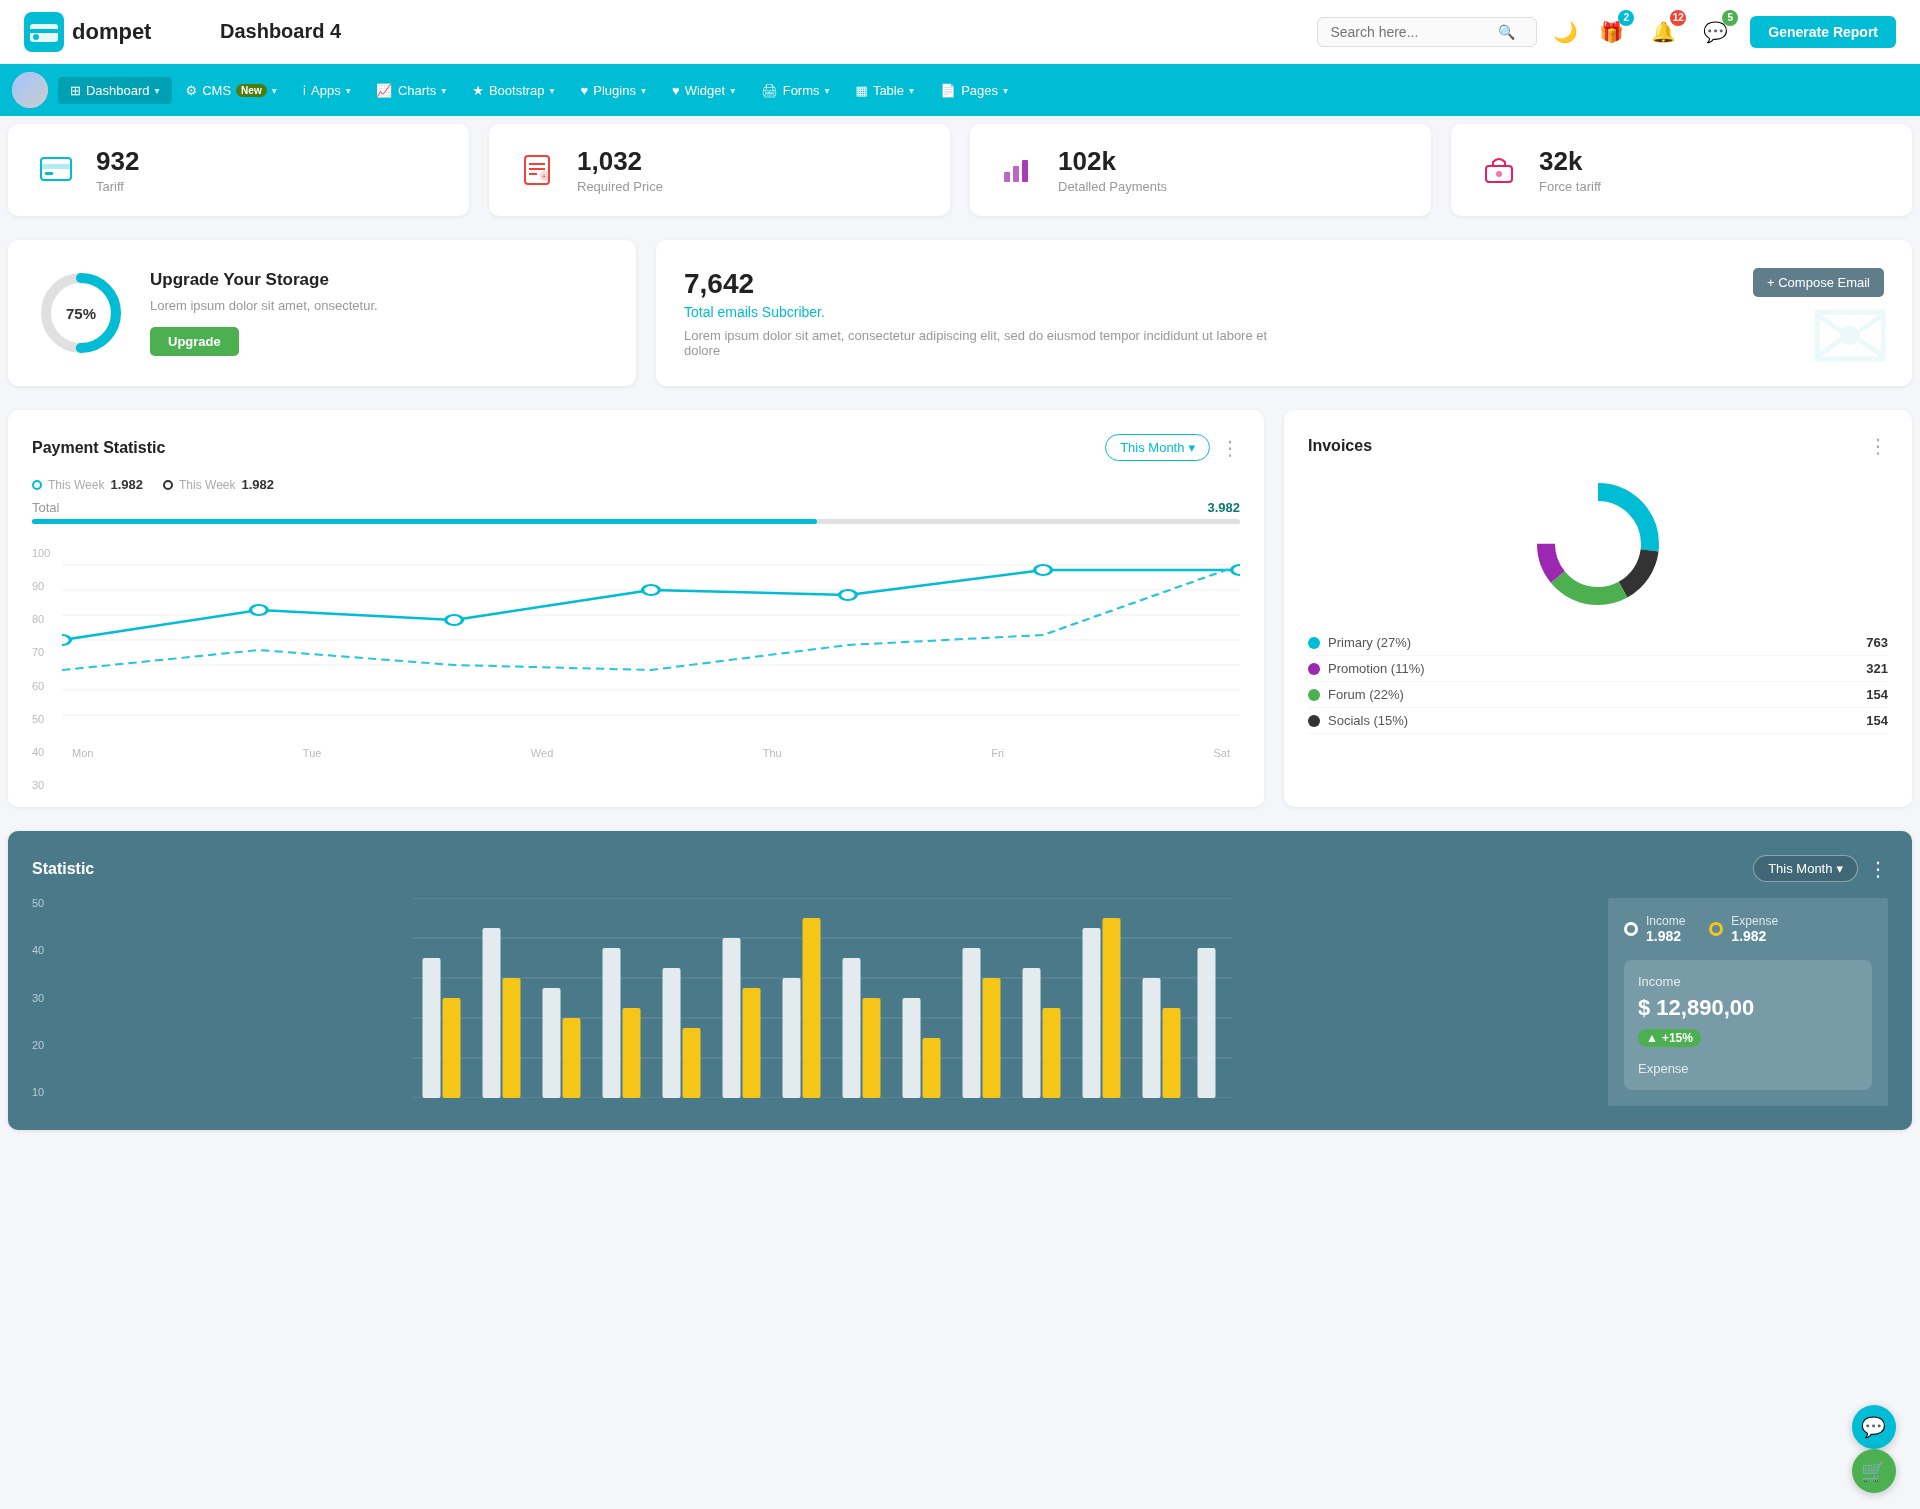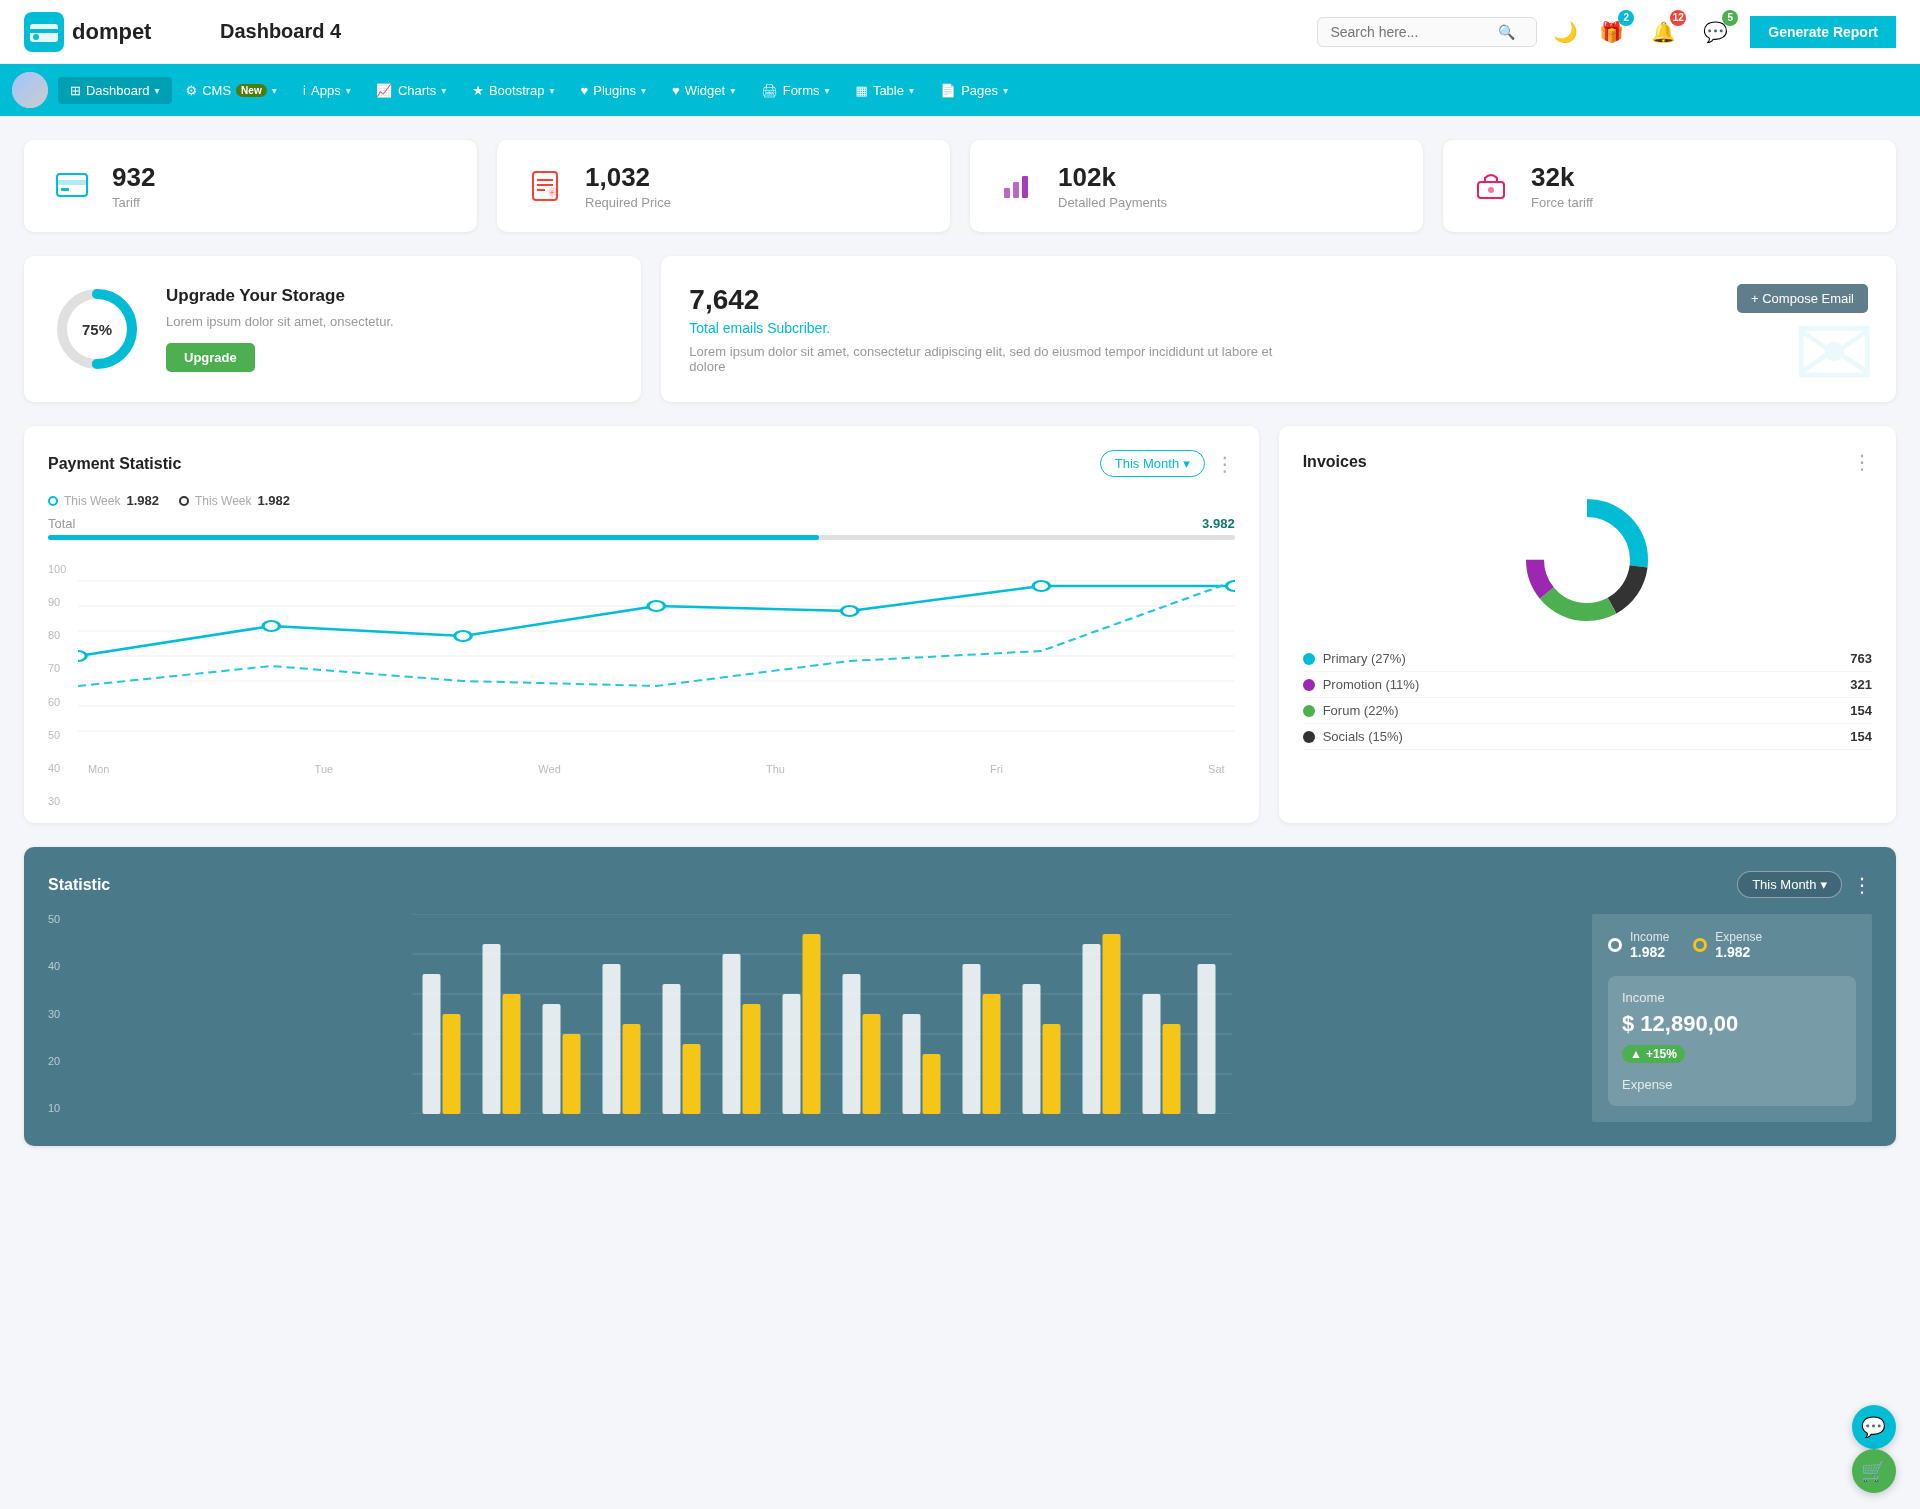--- a/index.html
+++ b/index.html
@@ -11,32 +11,32 @@
     .logo-icon { width: 40px; height: 40px; }
     .logo-text { font-size: 22px; font-weight: 700; color: #222; }
     .header-title { font-size: 20px; font-weight: 600; color: #222; flex: 1; }
     .header-search { display: flex; align-items: center; border: 1px solid #ddd; border-radius: 6px; padding: 6px 12px; gap: 8px; min-width: 220px; background: #fafafa; }
     .header-search input { border: none; background: transparent; outline: none; font-size: 14px; color: #666; width: 160px; }
     .header-icons { display: flex; align-items: center; gap: 16px; }
     .icon-btn { position: relative; cursor: pointer; display: flex; align-items: center; justify-content: center; width: 36px; height: 36px; border-radius: 50%; background: none; border: none; }
     .badge { position: absolute; top: -4px; right: -4px; background: #00bcd4; color: #fff; border-radius: 50%; font-size: 10px; width: 16px; height: 16px; display: flex; align-items: center; justify-content: center; font-weight: bold; }
     .badge-red { background: #f44336; }
     .badge-green { background: #4caf50; }
-    .gen-report-btn { background: #00bcd4; color: #fff; border: none; border-radius: 0; padding: 8px 18px; font-size: 14px; font-weight: 600; cursor: pointer; display: flex; align-items: center; gap: 6px; white-space: nowrap; }
+    .gen-report-btn { background: #00bcd4; color: #fff; border: none; border-radius: 6px; padding: 8px 18px; font-size: 14px; font-weight: 600; cursor: pointer; display: flex; align-items: center; gap: 6px; white-space: nowrap; }
 
     
     .nav { background: #00bcd4; display: flex; align-items: center; padding: 0 12px; height: 52px; gap: 2px; }
     .nav-avatar { width: 36px; height: 36px; border-radius: 50%; background: #ccc; overflow: hidden; margin-right: 8px; flex-shrink: 0; }
     .nav-item { display: flex; align-items: center; gap: 5px; padding: 6px 12px; color: #fff; font-size: 13px; font-weight: 500; cursor: pointer; border-radius: 4px; white-space: nowrap; position: relative; }
     .nav-item.active { background: rgba(0,0,0,0.15); }
     .nav-badge { background: #4d7c0f; color: #fff; border-radius: 10px; font-size: 10px; padding: 1px 5px; font-weight: bold; }
     .chevron { font-size: 10px; opacity: 0.8; }
 
     
-    .main { padding: 24px; }
+    .main { padding: 8px; }
 
     
     .stat-cards { display: grid; grid-template-columns: repeat(4, 1fr); gap: 20px; margin-bottom: 24px; }
     .stat-card { background: #fff; border-radius: 10px; padding: 22px 24px; display: flex; align-items: center; gap: 16px; box-shadow: 0 1px 4px rgba(0,0,0,0.07); }
     .stat-icon { width: 48px; height: 48px; display: flex; align-items: center; justify-content: center; border-radius: 8px; font-size: 24px; }
     .stat-icon.teal { color: #00bcd4; }
     .stat-icon.red { color: #f44336; }
     .stat-icon.purple { color: #9c27b0; }
     .stat-icon.pink { color: #e91e63; }
     .stat-value { font-size: 26px; font-weight: 700; color: #222; }

